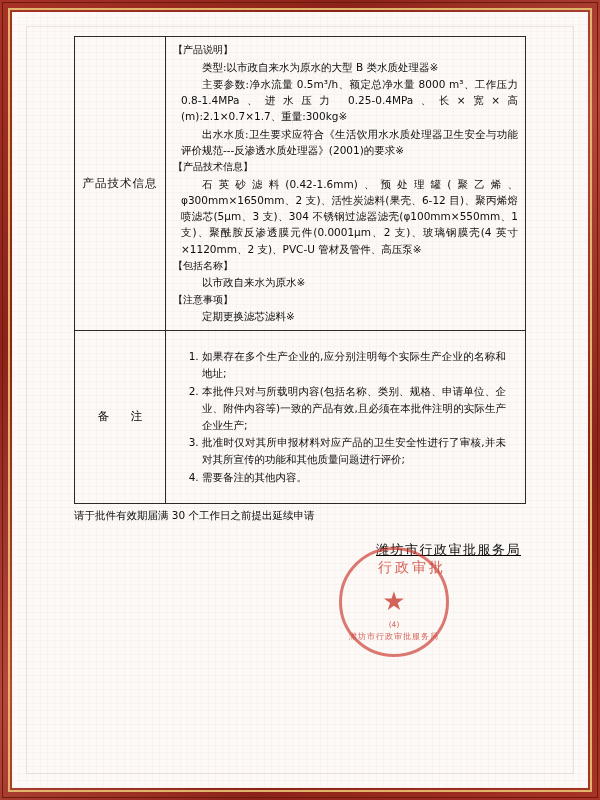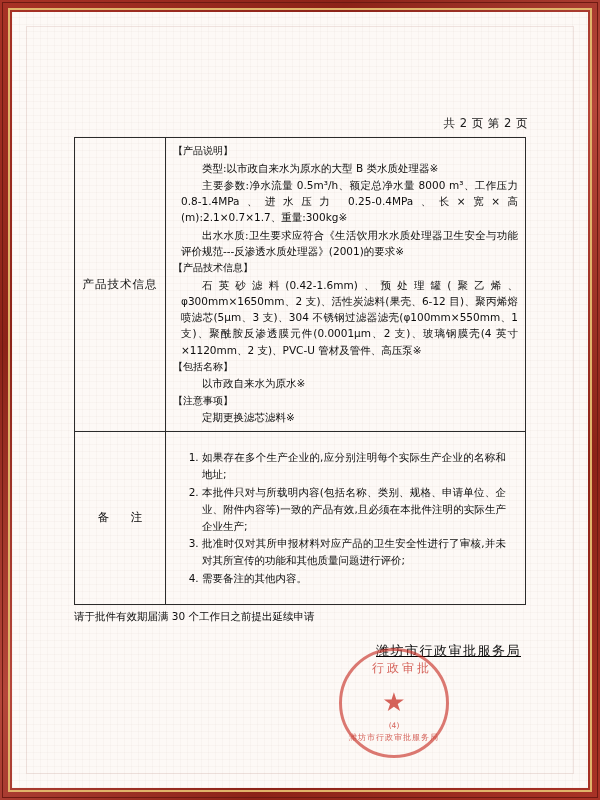--- a/index.html
+++ b/index.html
@@ -168,25 +168,24 @@
     position: absolute;
     left: 50%;
     top: 50%;
     transform: translate(-50%, -52%);
     font-size: 26px;
     line-height: 1;
     color: rgba(198, 40, 30, 0.85);
   }
   .seal-top-text {
     position: absolute;
-    left: 8px;
+    left: 0;
     top: 9px;
     width: 100%;
-    text-align: center;
-    font-size: 12px;
+    font-size: 14px;
     letter-spacing: 3px;
     color: rgba(198, 40, 30, 0.85);
   }
   .seal-bottom-text {
     position: absolute;
     left: 0;
     bottom: 12px;
     width: 100%;
     text-align: center;
     font-size: 8px;
@@ -206,21 +205,20 @@
 </head>
 <body>
 
 <div class="certificate">
   <div class="frame-outer-line"></div>
   <div class="frame-inner-border"></div>
 
   <div class="paper">
     <div class="paper-guilloche"></div>
 
-    <div class="page-indicator">共 2 页 第 2 页</div>
 
     <table class="doc-table">
       <tbody>
         <tr>
           <td class="label-cell">产品技术信息</td>
           <td>
             <p class="section-heading">【产品说明】</p>
             <p class="section-body">类型:以市政自来水为原水的大型 B 类水质处理器※</p>
             <p class="section-body">主要参数:净水流量 0.5m³/h、额定总净水量 8000 m³、工作压力 0.8-1.4MPa、进水压力 0.25-0.4MPa、长×宽×高(m):2.1×0.7×1.7、重量:300kg※</p>
             <p class="section-body">出水水质:卫生要求应符合《生活饮用水水质处理器卫生安全与功能评价规范---反渗透水质处理器》(2001)的要求※</p>

